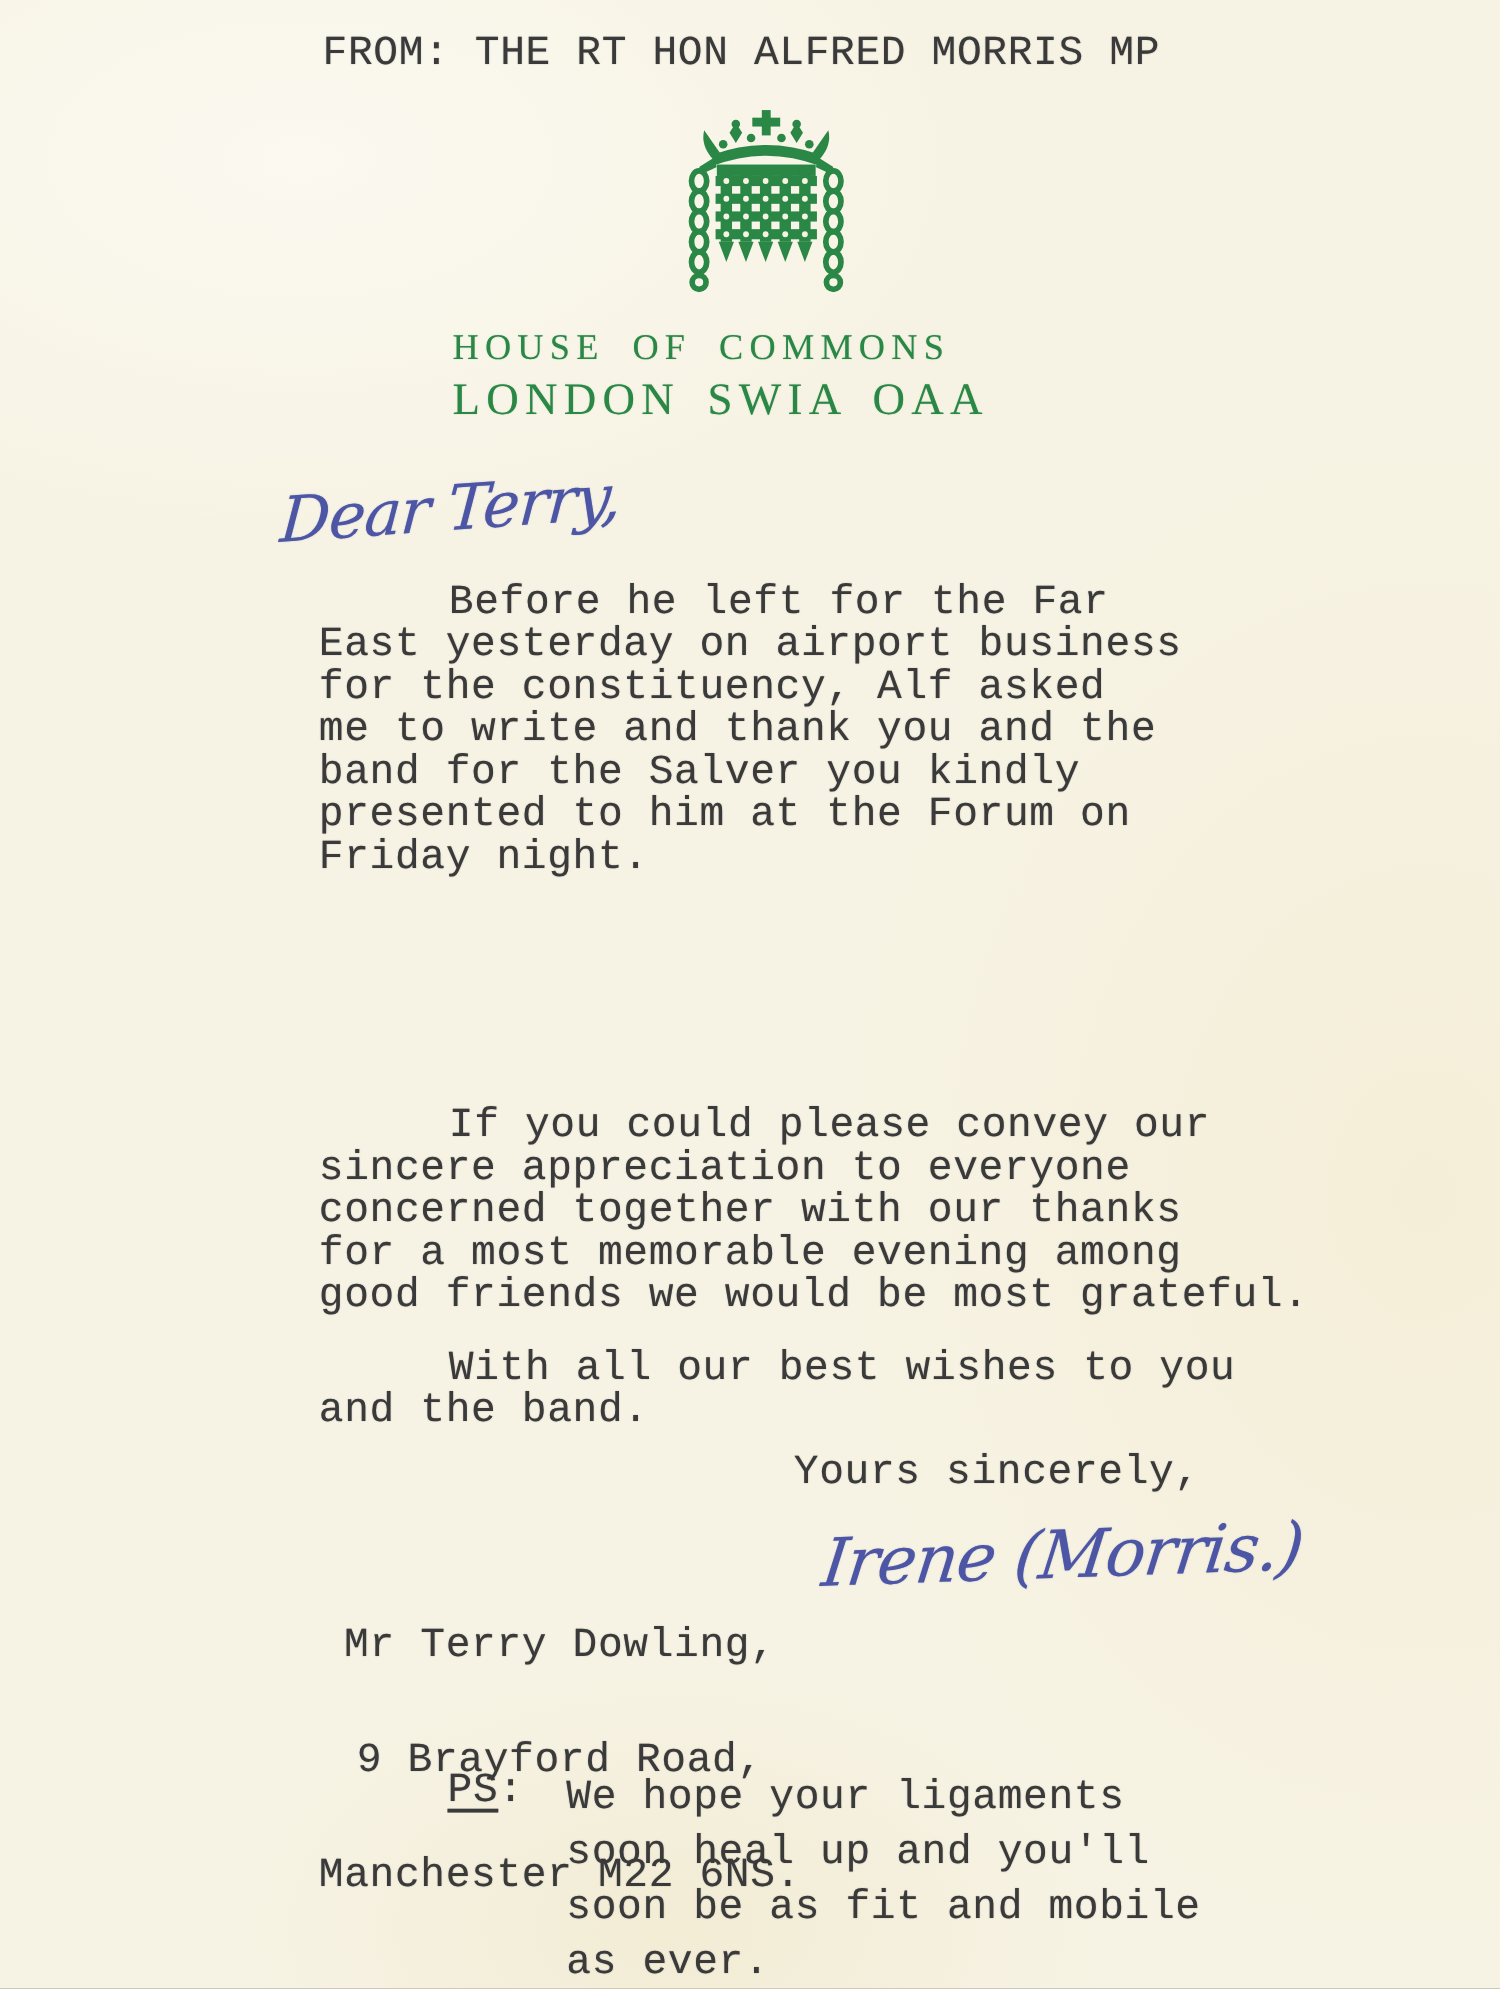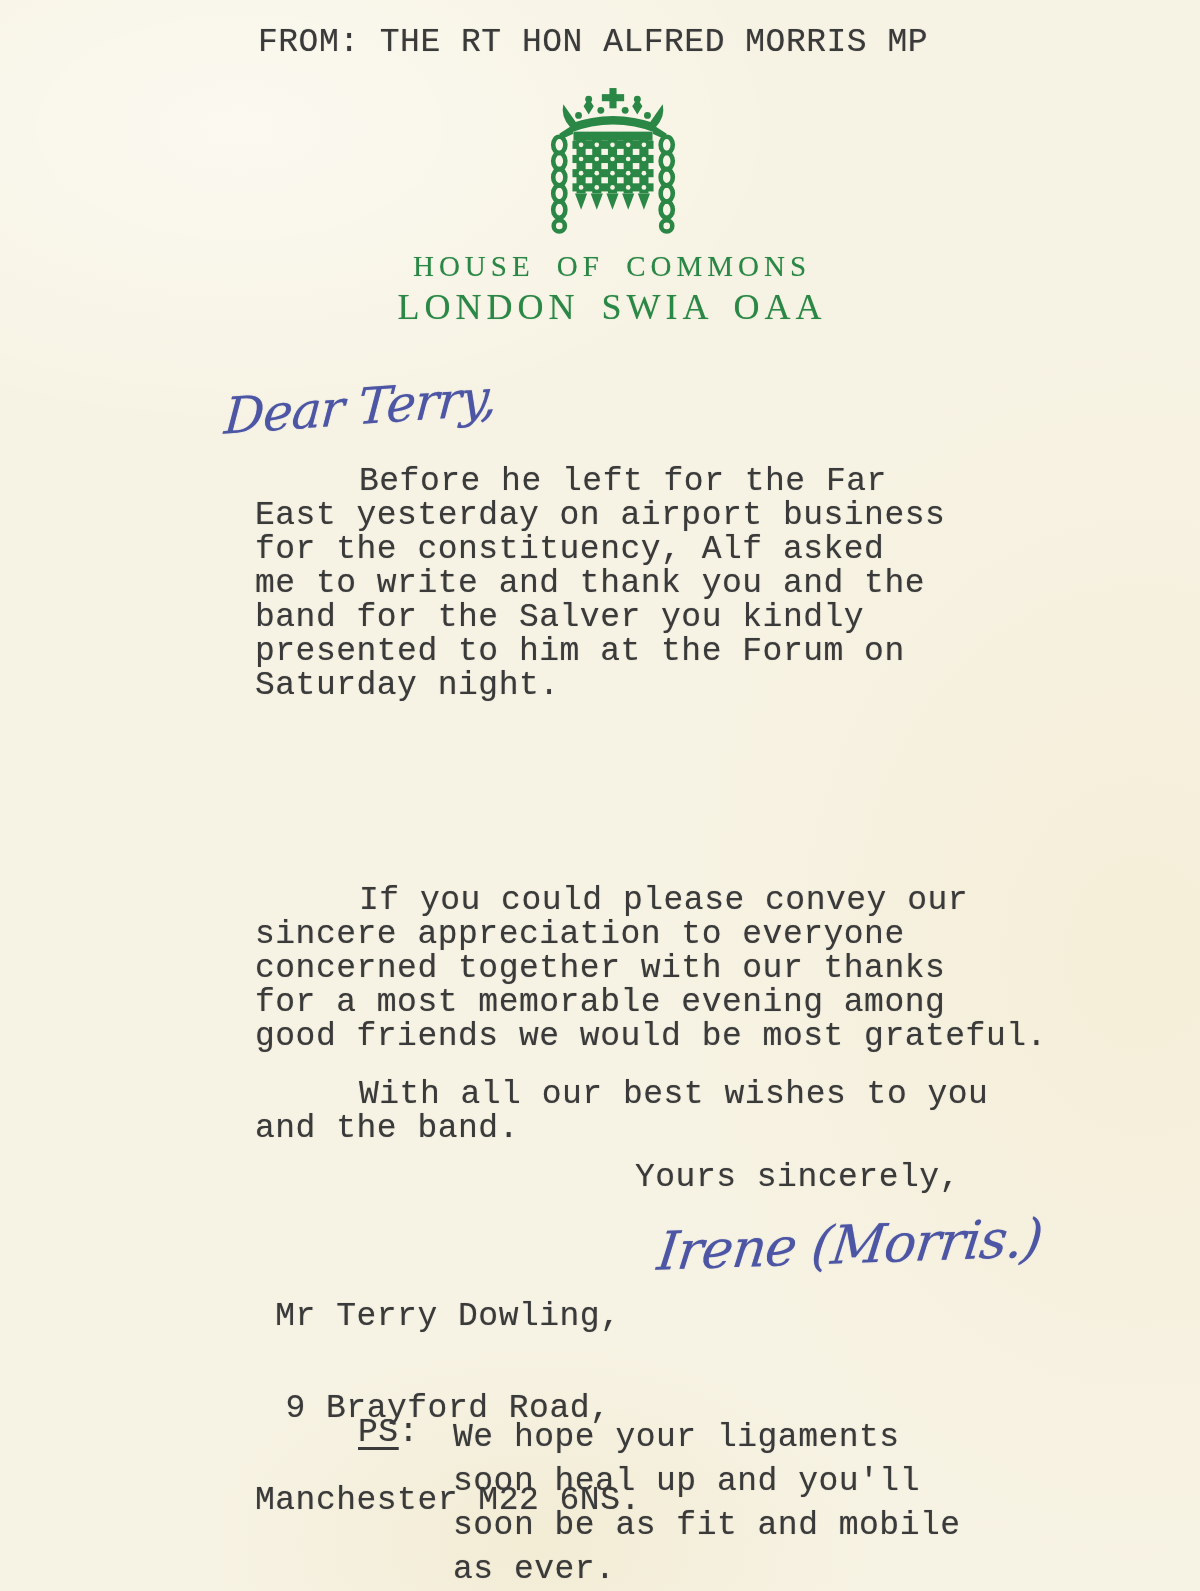--- a/index.html
+++ b/index.html
@@ -23,22 +23,22 @@
     letter-spacing: 0.5px;
     color: #3a3a3a;
     text-shadow: 0 0 1px rgba(50,50,50,0.45);
     white-space: pre-line;
   }
   .indent { text-indent: 104px; }
   .serif-green {
     position: absolute;
     font-family: "Liberation Serif", "DejaVu Serif", serif;
     color: #2a8745;
-    text-align: center;
     text-shadow: 0 0 1px rgba(42,135,69,0.4);
+    margin-top: 12px;
   }
   .org  { top: 250px; left: 362px; width: 500px; font-size: 29px; letter-spacing: 5px; word-spacing: 10px; }
   .addr { top: 286px; left: 362px; width: 500px; font-size: 36px; letter-spacing: 5px; word-spacing: 8px; }
   .handwriting {
     position: absolute;
     font-family: "DejaVu Serif", serif;
     font-style: italic;
     color: #4d56a5;
     text-shadow: 0 0 1px rgba(77,86,165,0.55);
     letter-spacing: -1px;
@@ -147,21 +147,21 @@
 
 
   <div class="handwriting salutation">Dear Terry,</div>
 
   <div class="typed indent" style="top:465px; left:255px;">Before he left for the Far
 East yesterday on airport business
 for the constituency, Alf asked
 me to write and thank you and the
 band for the Salver you kindly
 presented to him at the Forum on
-Saturday night.</div>
+Friday night.</div>
   <div class="typed indent" style="top:884px; left:255px;">If you could please convey our
 sincere appreciation to everyone
 concerned together with our thanks
 for a most memorable evening among
 good friends we would be most grateful.</div>
   <div class="typed" style="top:1161px; left:635px;">Yours sincerely,</div>
 
   <div class="typed indent" style="top:1078px; left:255px;">With all our best wishes to you
 and the band.</div>
 

